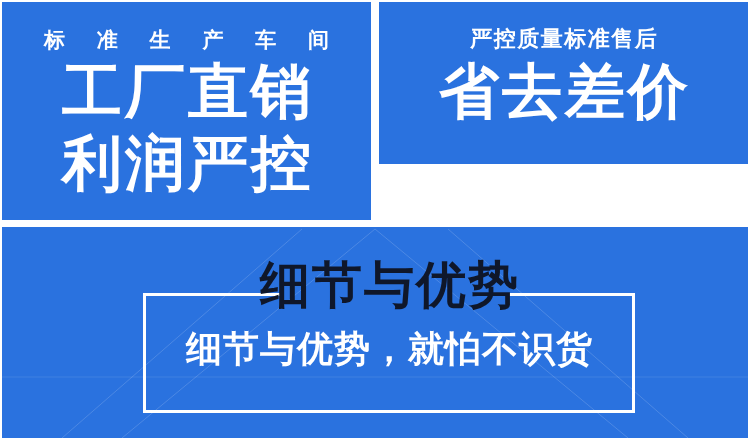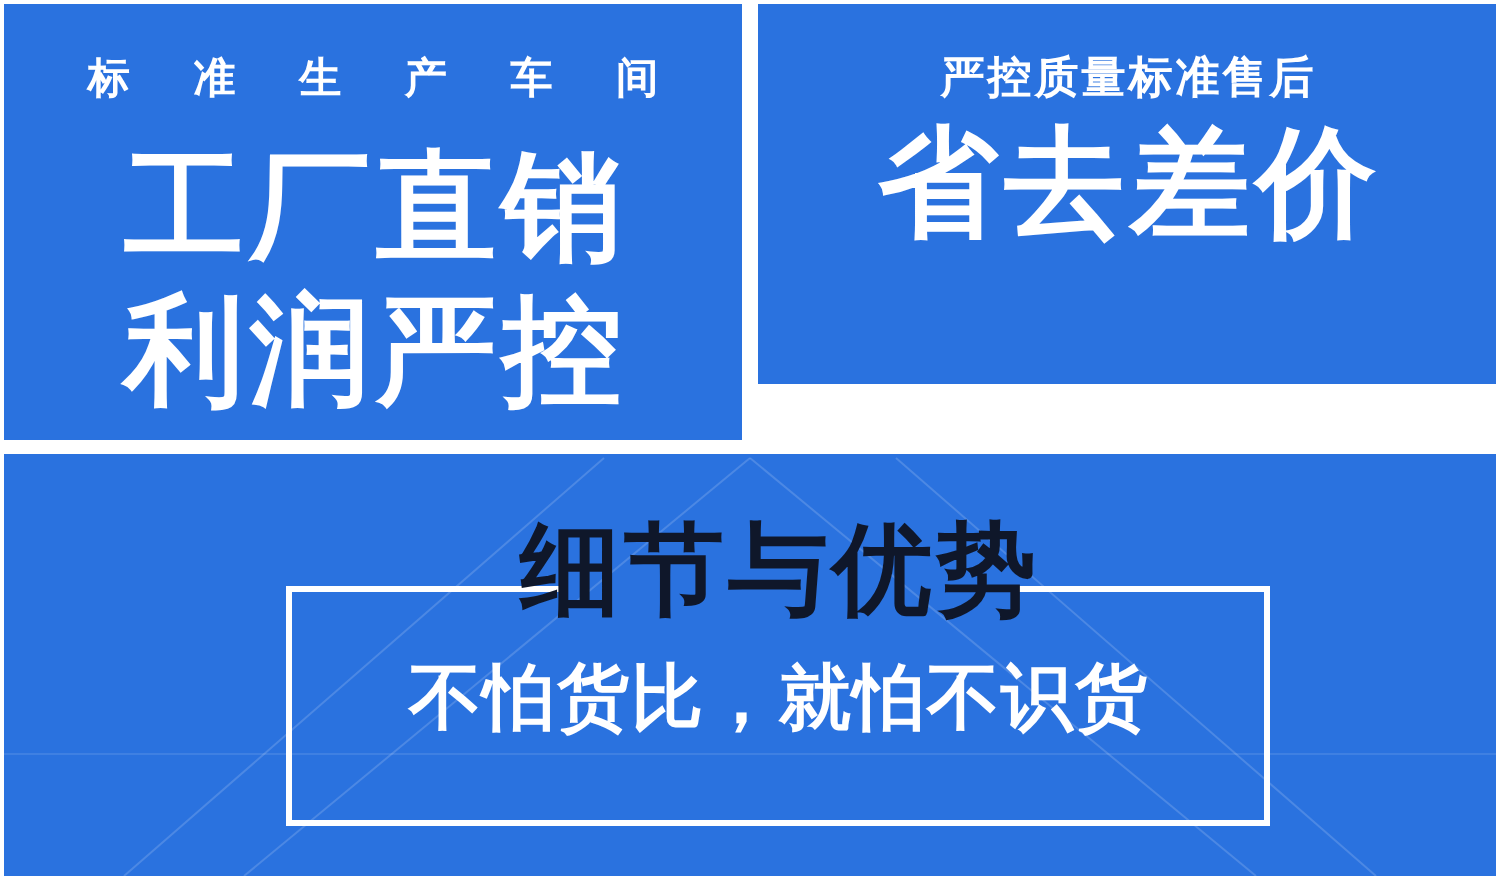--- a/index.html
+++ b/index.html
@@ -29,21 +29,21 @@
   #panel-left {
     left: 2px;
     top: 2px;
     width: 369px;
     height: 218px;
   }
   #panel-right {
     left: 379px;
     top: 2px;
     width: 369px;
-    height: 190px;
+    height: 162px;
   }
   #panel-bottom {
     left: 2px;
     top: 227px;
     width: 746px;
     height: 211px;
   }
 
   .panel-inner {
     position: absolute;
@@ -84,21 +84,21 @@
   .headline {
     color: #ffffff;
     font-weight: 800;
     font-size: 60px;
     line-height: 1;
     letter-spacing: 3px;
     text-indent: 3px;
     white-space: nowrap;
     text-align: center;
   }
-  #head-left-1 { margin-top: 24px; }
+  #head-left-1 { margin-top: 12px; }
   #head-left-2 { margin-top: 12px; }
   #head-right-1 { margin-top: 14px; }
   #head-right-2 { margin-top: 12px; }
 
   
   #bottom-decor {
     position: absolute;
     left: 0;
     top: 0;
     width: 100%;
@@ -192,17 +192,17 @@
     </svg>
 
     <div id="frame-wrap">
       <div class="frame-edge" id="frame-top-l"></div>
       <div class="frame-edge" id="frame-top-r"></div>
       <div class="frame-edge" id="frame-left"></div>
       <div class="frame-edge" id="frame-right"></div>
       <div class="frame-edge" id="frame-bottom"></div>
 
       <div id="bottom-title">细节与优势</div>
-      <div id="bottom-subtitle">不怕货比，就怕不识货</div>
+      <div id="bottom-subtitle">细节与优势，就怕不识货</div>
     </div>
   </div>
 
 </div>
 
 </body></html>

